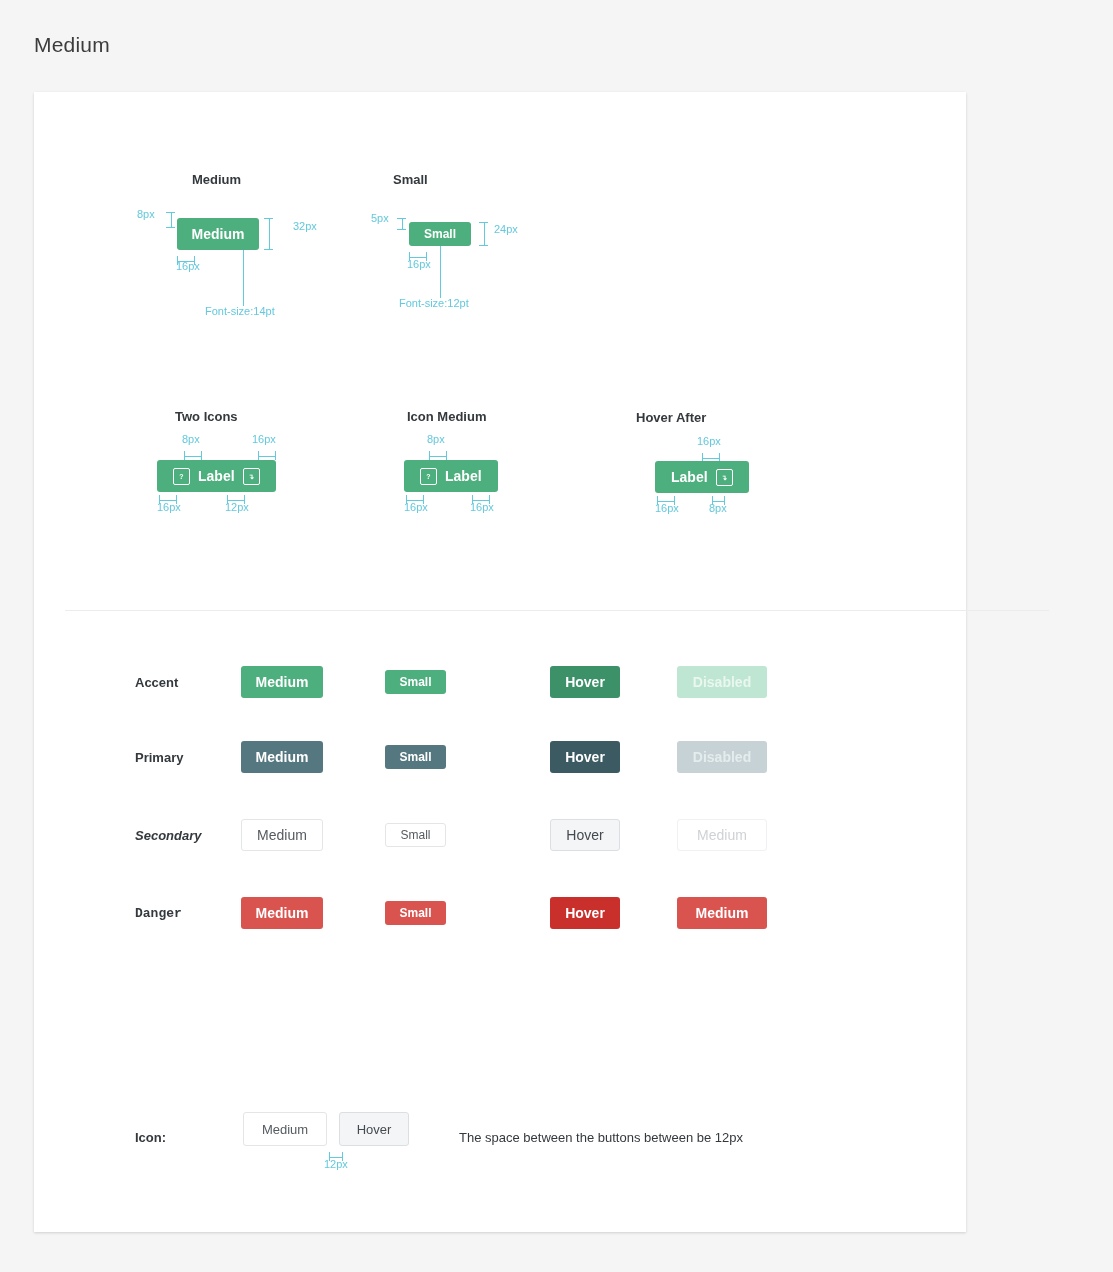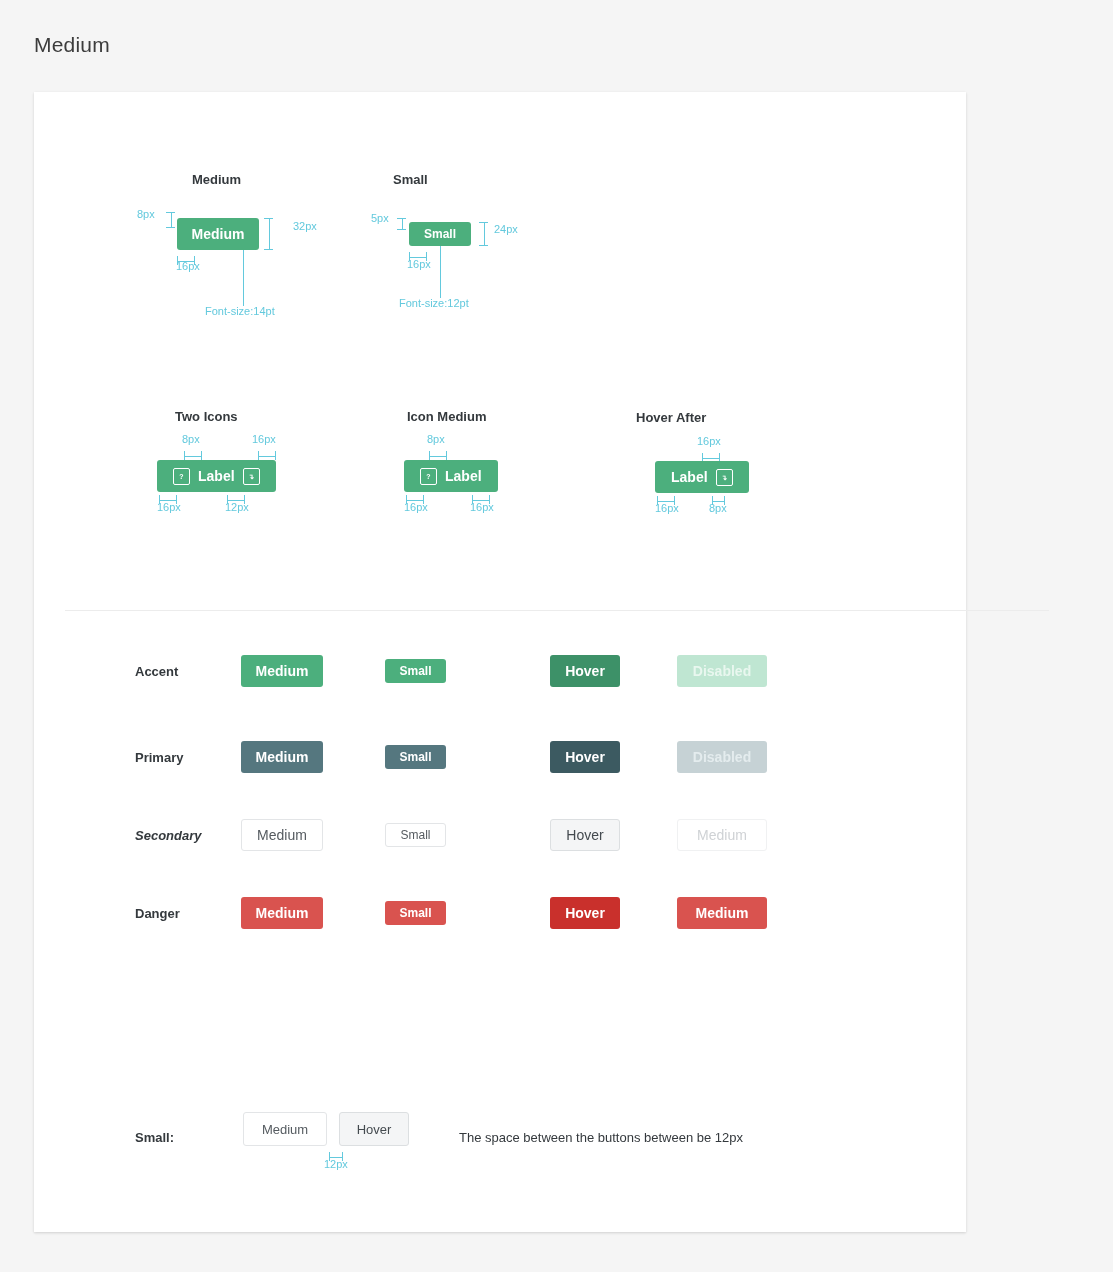--- a/index.html
+++ b/index.html
@@ -300,21 +300,21 @@
       <span class="ann-h" style="left:203px;top:167px;width:13px;"></span>
       <span class="ann" style="left:200px;top:173px;">8px</span>
     </div>
 
   </div>
 
   <div class="divider"></div>
 
   <div class="matrix">
 
-    <div class="mrow" style="top:0;padding-left:28px;">
+    <div class="mrow" style="top:11px;padding-left:28px;">
       <div class="mlabel" style="top:17px;">Accent</div>
       <div class="mcell" style="left:207px;top:8px;">
         <button class="btn btn-med btn-accent" style="width:82px;">Medium</button>
       </div>
       <div class="mcell" style="left:351px;top:12px;">
         <button class="btn btn-sml btn-accent" style="width:61px;">Small</button>
       </div>
       <div class="mcell" style="left:516px;top:8px;">
         <button class="btn btn-med btn-accent-hover" style="width:70px;">Hover</button>
       </div>
@@ -349,39 +349,39 @@
       </div>
       <div class="mcell" style="left:516px;top:8px;">
         <button class="btn btn-med btn-secondary-hover" style="width:70px;">Hover</button>
       </div>
       <div class="mcell" style="left:643px;top:8px;">
         <button class="btn btn-med btn-secondary-disabled" style="width:90px;">Medium</button>
       </div>
     </div>
 
     <div class="mrow" style="top:242px;">
-      <div class="mlabel" style="top:17px;">Danger</div>
+      <div class="mlabel" style="top:17px;font-family:Liberation Mono, monospace;">Danger</div>
       <div class="mcell" style="left:207px;top:8px;">
         <button class="btn btn-med btn-danger" style="width:82px;">Medium</button>
       </div>
       <div class="mcell" style="left:351px;top:12px;">
         <button class="btn btn-sml btn-danger" style="width:61px;">Small</button>
       </div>
       <div class="mcell" style="left:516px;top:8px;">
         <button class="btn btn-med btn-danger-hover" style="width:70px;">Hover</button>
       </div>
       <div class="mcell" style="left:643px;top:8px;">
         <button class="btn btn-med btn-danger" style="width:90px;">Medium</button>
       </div>
     </div>
 
   </div>
 
   <div class="note">
-    <div class="note-label">Small:</div>
+    <div class="note-label">Icon:</div>
 
     <button class="btn note-btn-med btn-secondary" style="position:absolute;left:209px;top:2px;width:84px;">Medium</button>
     <button class="btn note-btn-med btn-secondary-hover" style="position:absolute;left:305px;top:2px;width:70px;">Hover</button>
 
     <span class="ann-h" style="left:295px;top:42px;width:14px;"></span>
     <span class="ann" style="left:290px;top:48px;">12px</span>
 
     <div class="note-text">The space between the buttons between be 12px</div>
   </div>
 

